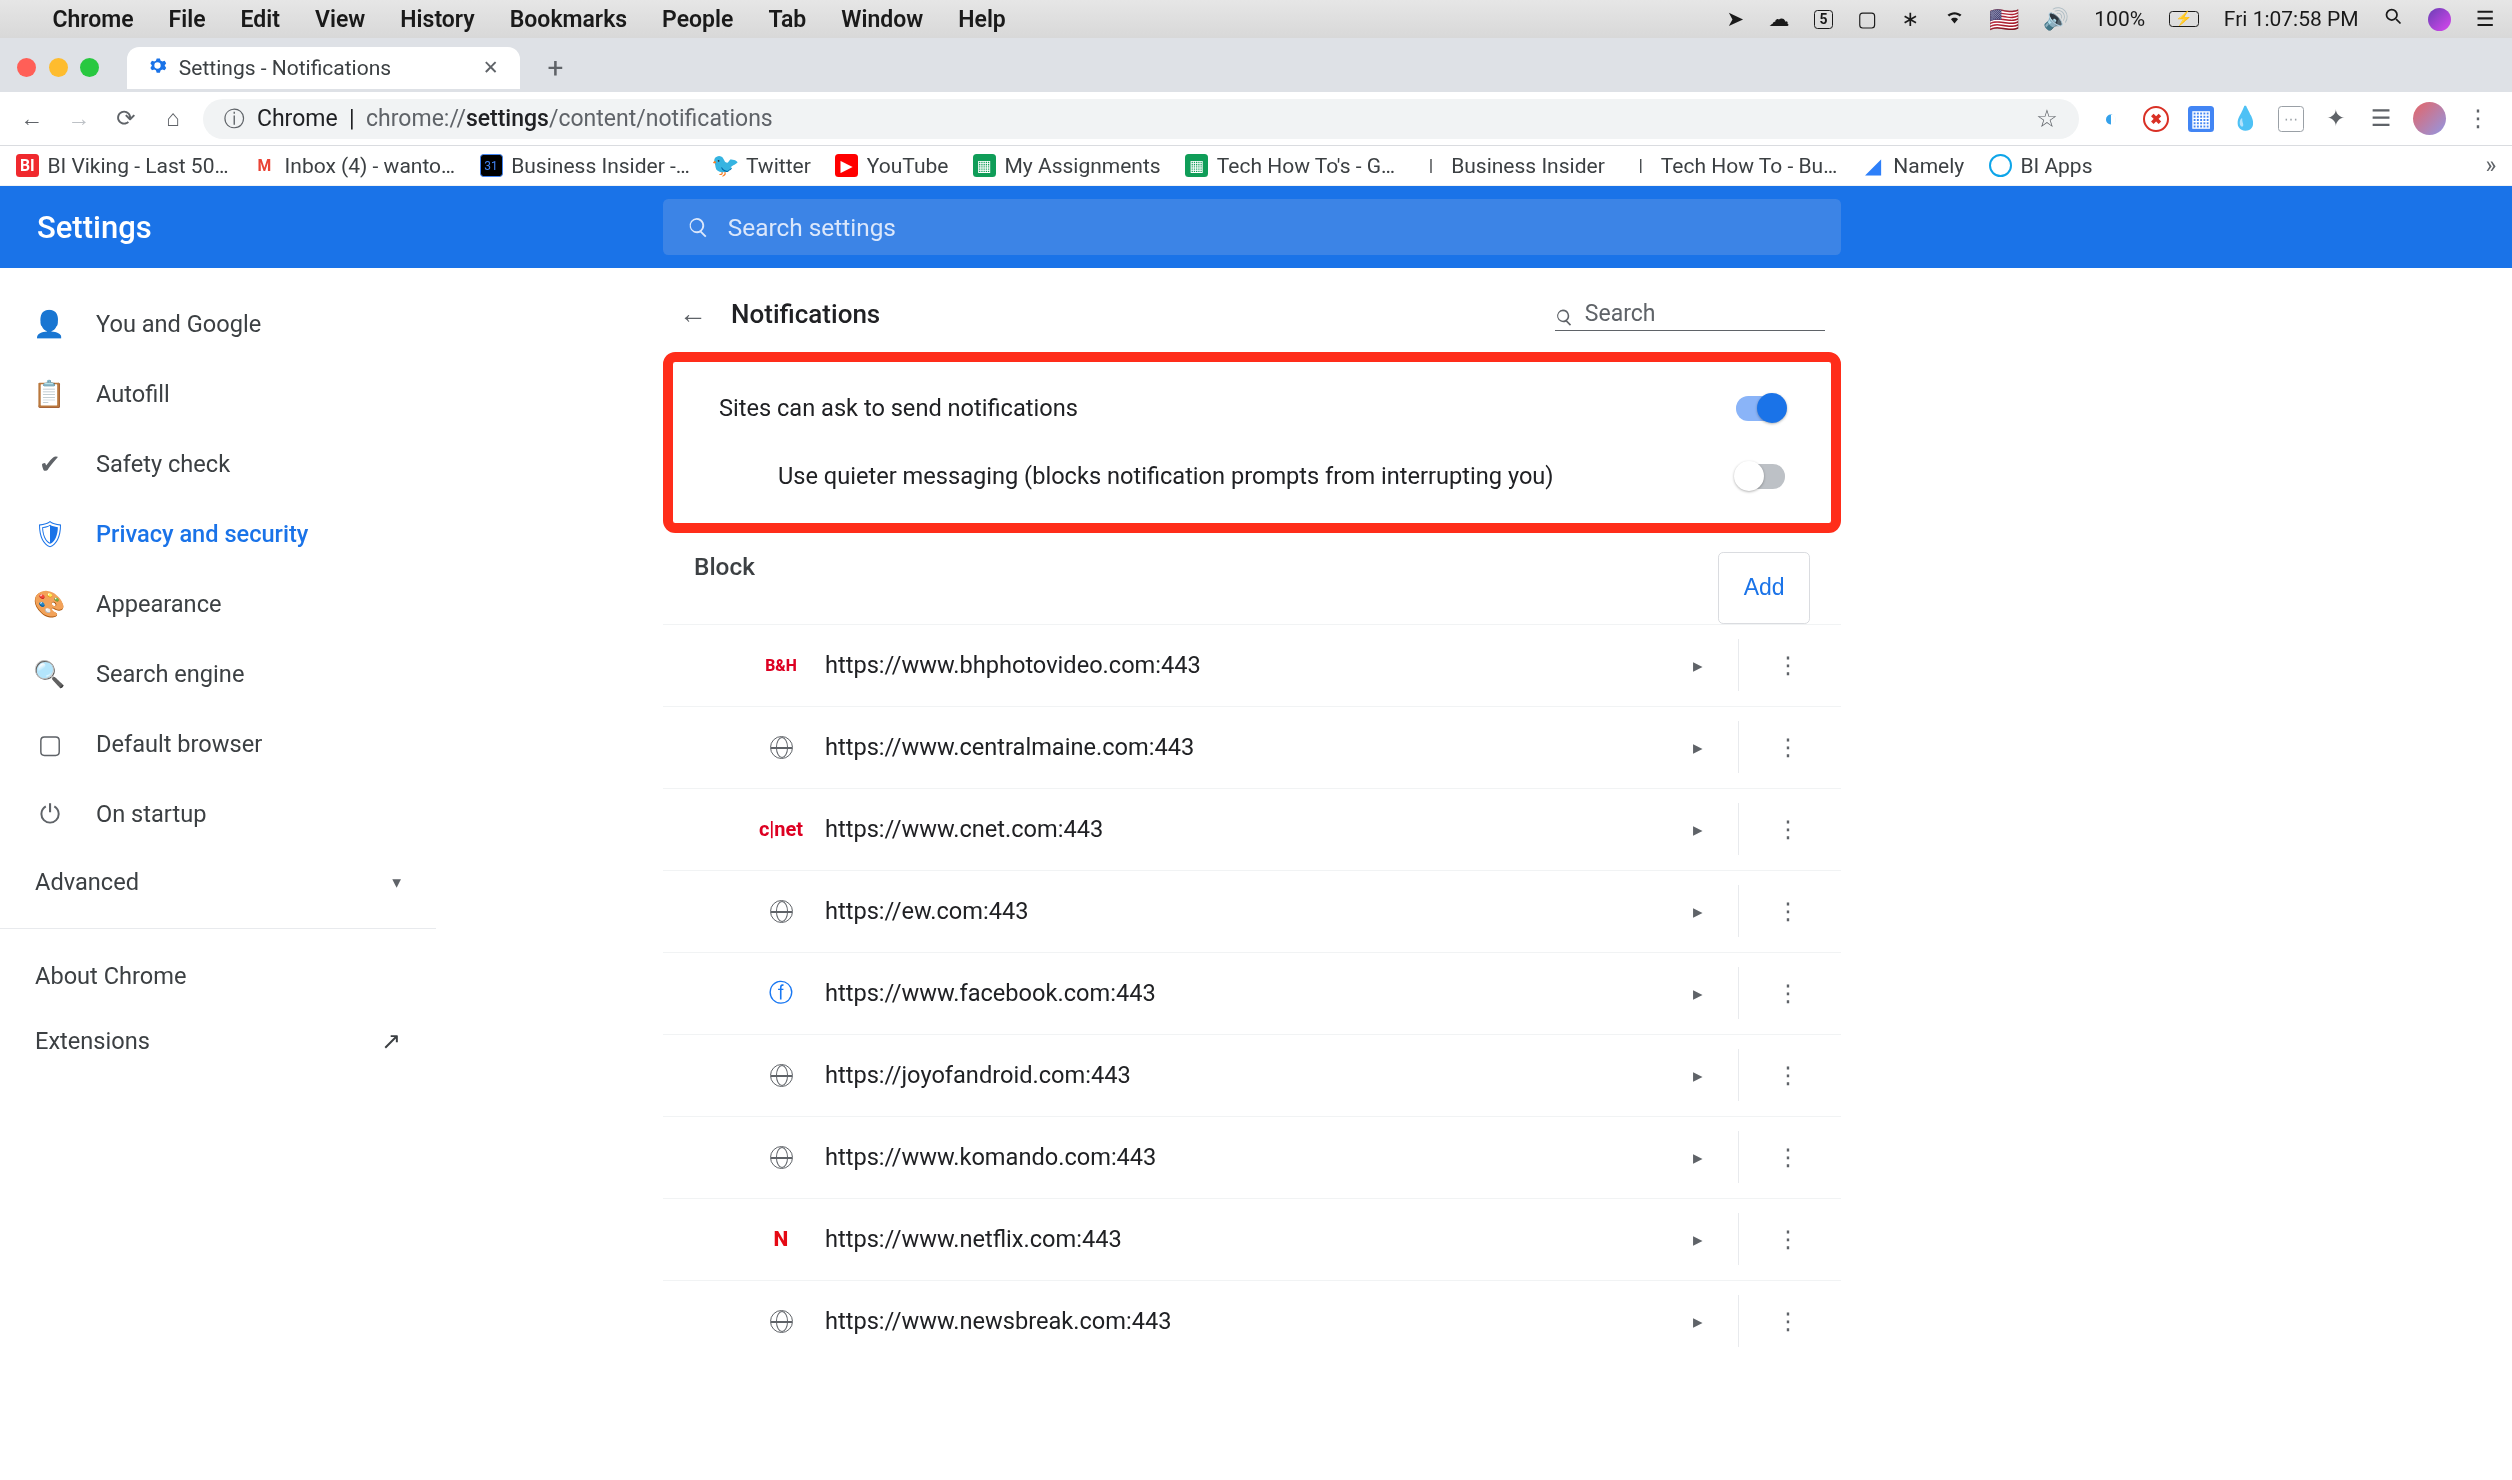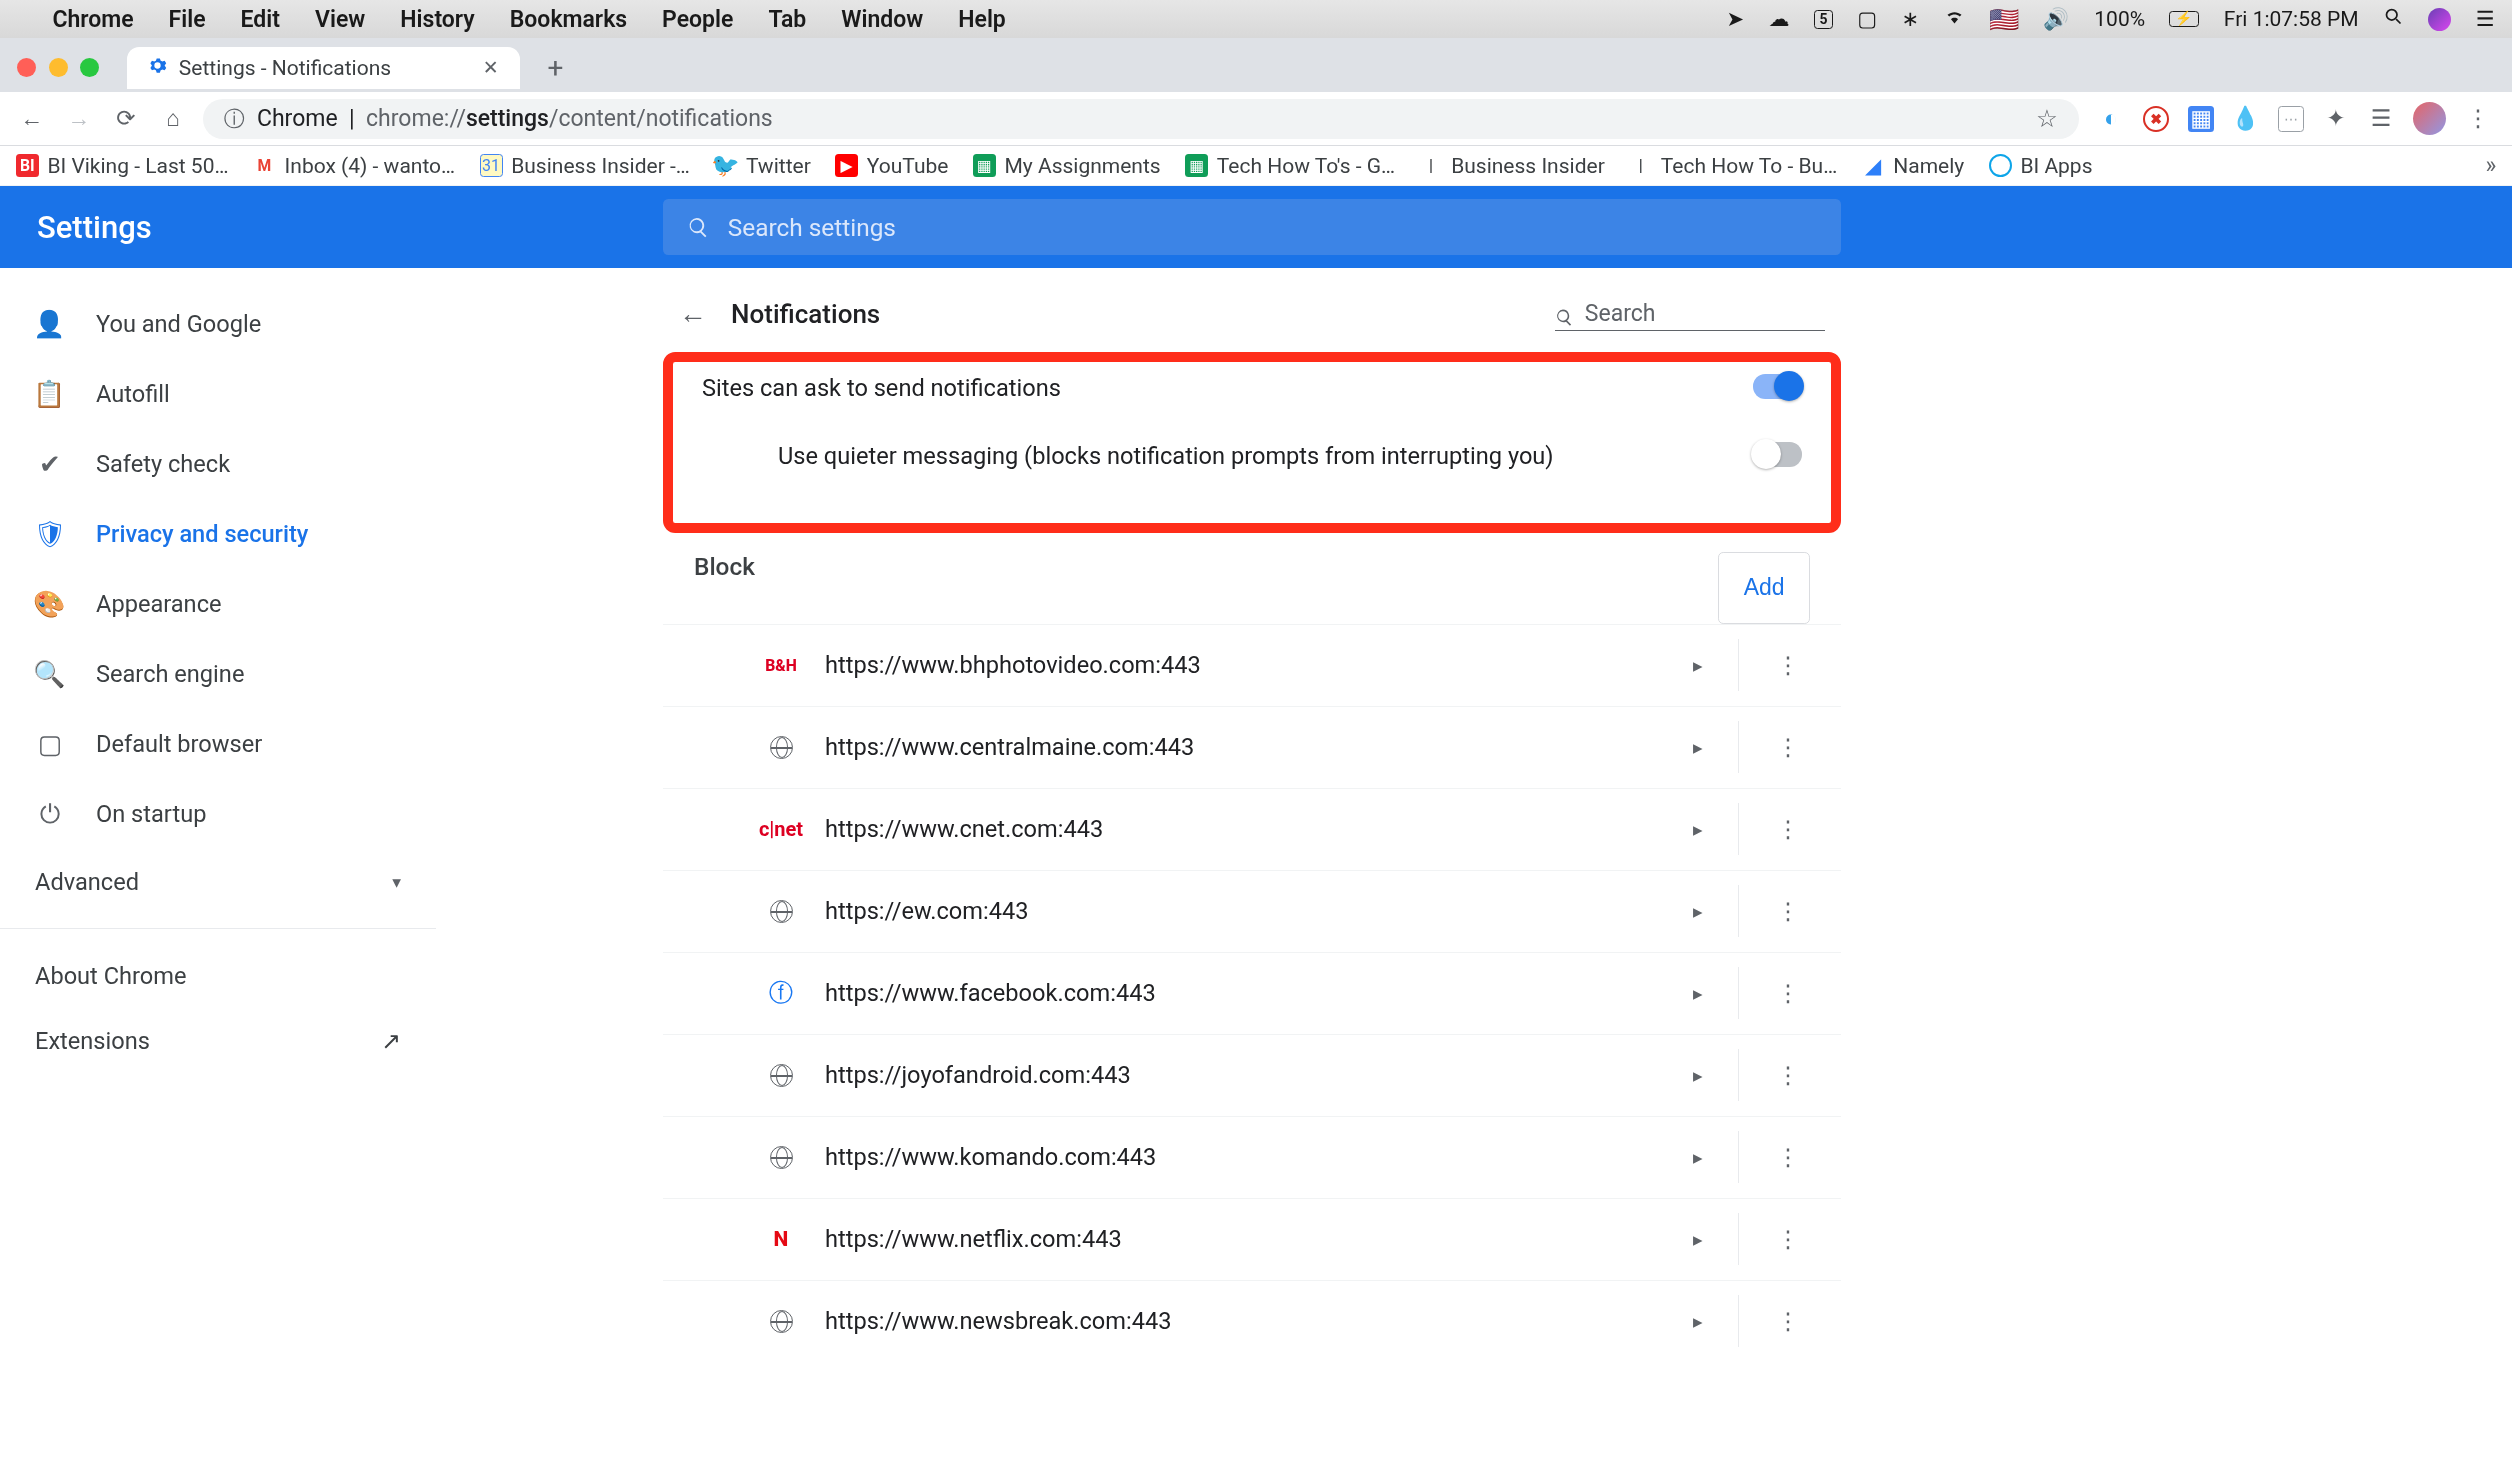--- a/index.html
+++ b/index.html
@@ -59,21 +59,21 @@
 .sidebar-item .ext-link { margin-left: auto; }
 
 .content-area { flex: 1; background: #fff; padding-left: 227px; padding-top: 7px; }
 .content-card { width: 1178px; }
 .content-header { display: flex; align-items: center; height: 77px; gap: 24.4px; padding: 0 15.7px; }
 .content-header .back { color: #5f6368; font-size: 28px; }
 .content-header h2 { font-size: 26px; font-weight: 500; color: #202124; }
 .content-header .search-small { margin-left: auto; display: flex; align-items: flex-end; gap: 10.5px; border-bottom: 0.9px solid #5f6368; padding: 3.5px 0; width: 270px; font-size: 23px; color: #5f6368; }
 
 .highlight-box { border: 10.5px solid #ff2d1a; border-radius: 12.2px; padding: 12.2px 0; }
-.toggle-row { display: flex; align-items: flex-start; height: 68px; padding: 0 29px; font-size: 23.6px; color: #202124; gap: 40px; }
+.toggle-row { display: flex; align-items: center; height: 68px; padding: 0 46px; font-size: 23.6px; color: #202124; gap: 40px; }
 .toggle-row.sub { padding-left: 105px; }
 .toggle { margin-left: auto; width: 49px; height: 24.4px; border-radius: 12.2px; background: #bdc1c6; position: relative; }
 .toggle.on { background: #8ab4f8; }
 .toggle .knob { position: absolute; top: -3.5px; width: 30px; height: 30px; border-radius: 50%; background: #fff; box-shadow: 0 0.9px 2.6px rgba(0,0,0,.3); }
 .toggle .knob { left: -1.7px; }
 .toggle.on .knob { left: auto; right: -1.7px; background: #1a73e8; }
 
 .section-header { display: flex; height: 72px; padding: 0 31px; margin-top: 19px; }
 .section-header .label { font-size: 24.4px; font-weight: 500; color: #3c4043; }
 .section-header .add-btn { margin-left: auto; border: 0.9px solid #dadce0; border-radius: 5.2px; padding: 12.2px 24.4px; color: #1a73e8; font-size: 23px; font-weight: 500; background: #fff; }
@@ -180,21 +180,21 @@
   <div class="bookmarks-bar" id="bookmarks-bar">
       <div class="bm">
         <span class="bm-icon" style="background:#f0292e;color:#fff;font-weight:700">BI</span>
         <span>BI Viking - Last 50…</span>
       </div>
       <div class="bm">
         <span class="bm-icon" style="background:#fff;color:#ea4335;font-weight:700">M</span>
         <span>Inbox (4) - wanto…</span>
       </div>
       <div class="bm">
-        <span class="bm-icon" style="background:#fef9c3;border:1.7px solid #4285f4;color:#4285f4;font-size:16px">31</span>
+        <span class="bm-icon" style="background:#000000;border:1.7px solid #4285f4;color:#4285f4;font-size:12px">31</span>
         <span>Business Insider -…</span>
       </div>
       <div class="bm">
         <span class="bm-icon" style="color:#1da1f2;font-size:23px">🐦</span>
         <span>Twitter</span>
       </div>
       <div class="bm">
         <span class="bm-icon" style="background:#ff0000;color:#fff">▶</span>
         <span>YouTube</span>
       </div>

